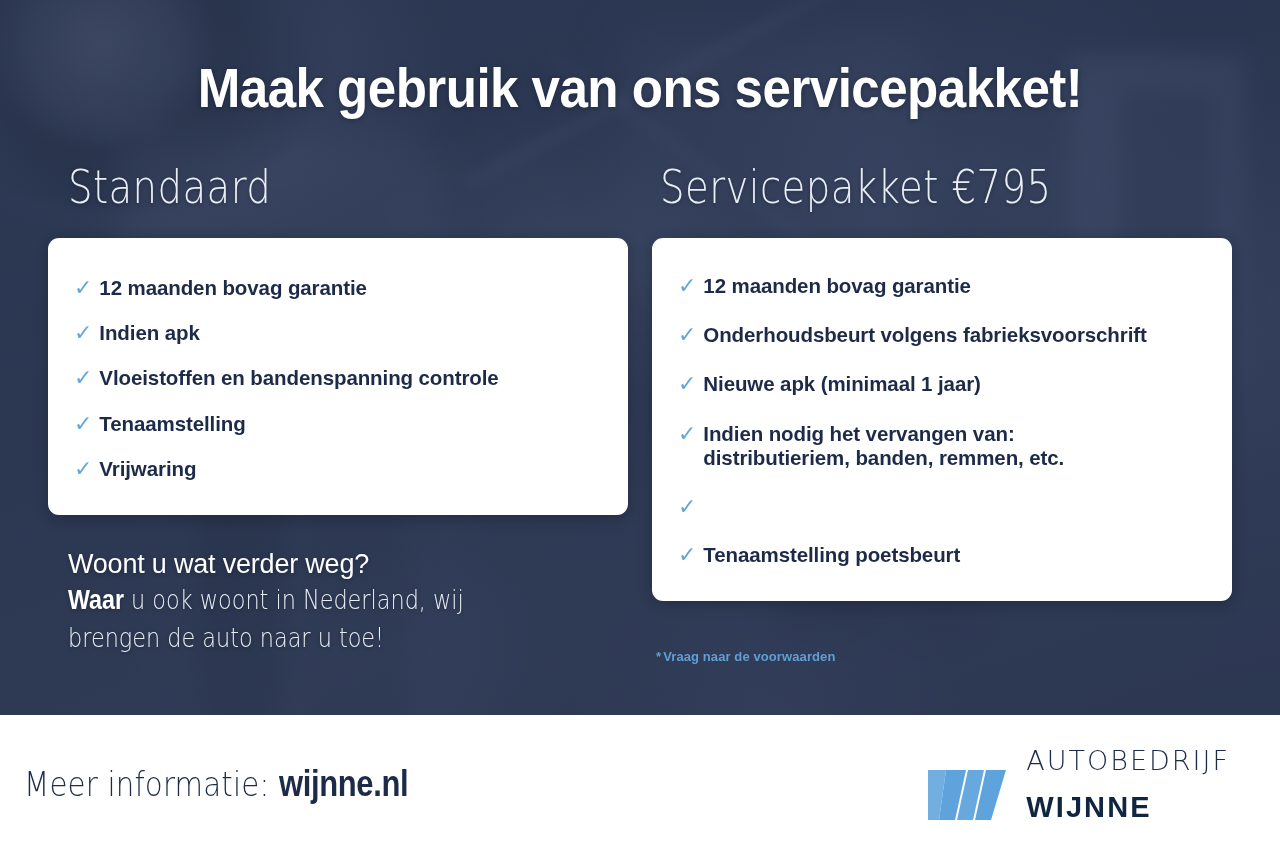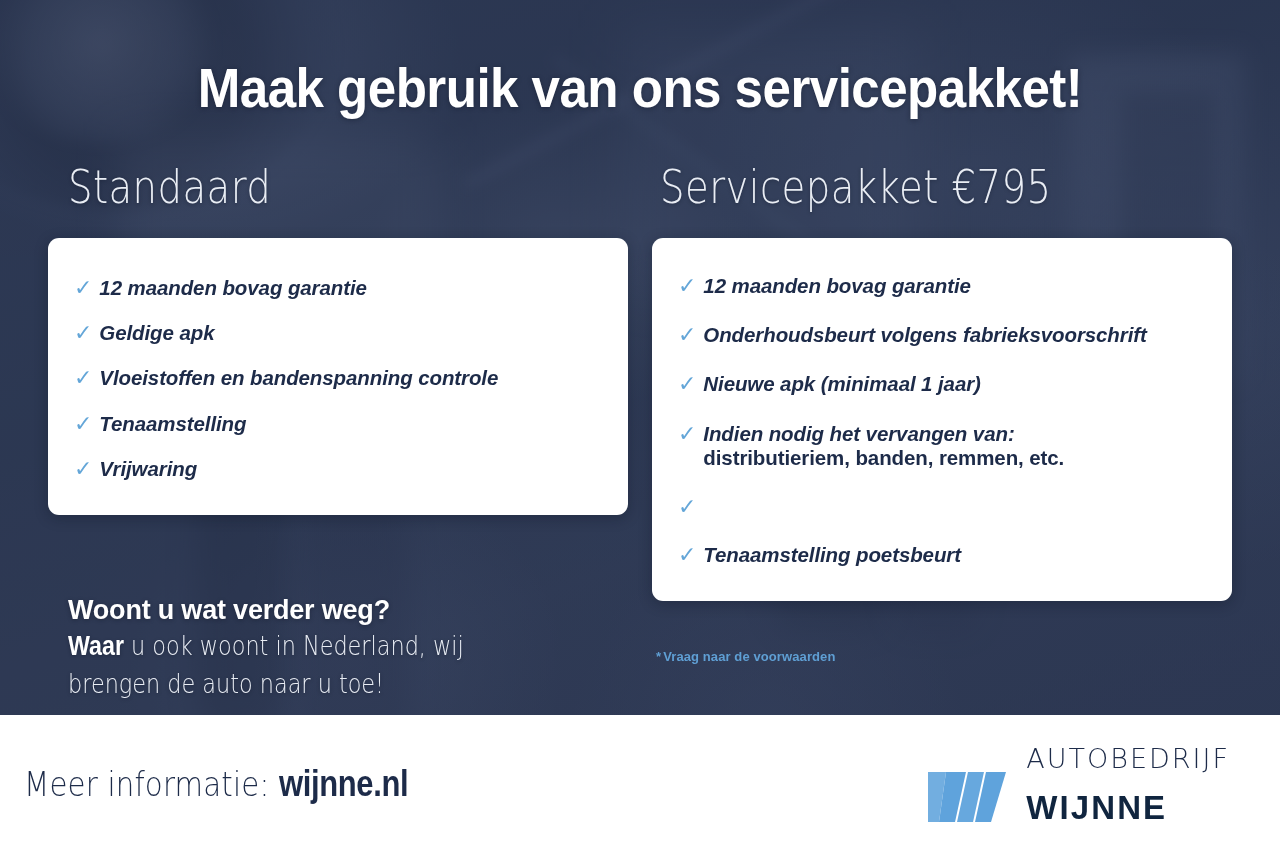--- a/index.html
+++ b/index.html
@@ -202,40 +202,39 @@
   .check {
     flex: 0 0 auto;
     color: #64a6d8;
     font-size: 22px;
     font-weight: normal;
     line-height: 1;
     margin-right: 7px;
     margin-top: 1px;
     font-family: "DejaVu Sans", sans-serif;
   }
-  .feat-text { display: block; font-style: italic; }
+  .feat-text { display: block; }
   .feat-sub {
     display: block;
   }
 
   .away-block {
     position: absolute;
     left: 20px;
     top: 548px;
     width: 560px;
     text-shadow: 0 1px 4px rgba(12,18,32,0.38);
   }
   .away-title {
     color: #ffffff;
     font-family: "Liberation Sans Narrow", "Liberation Sans", sans-serif;
-    font-weight: bold;
+    font-weight: normal;
     font-size: 27px;
     letter-spacing: -0.2px;
     line-height: 1.24;
-    margin-top: 46px;
   }
   .away-body {
     color: #e9edf4;
     font-family: "DejaVu Sans", sans-serif;
     font-weight: 300;
     font-size: 26px;
     line-height: 1.44;
     transform: scaleX(0.86);
     transform-origin: 0 0;
     white-space: nowrap;
@@ -307,21 +306,21 @@
     color: #1d2b49;
     font-family: "DejaVu Sans", sans-serif;
     font-weight: 300;
     font-size: 27px;
     letter-spacing: 2.0px;
   }
   .brand-bottom {
     color: #10253f;
     font-family: "Liberation Sans", sans-serif;
     font-weight: bold;
-    font-size: 33px;
+    font-size: 29px;
     letter-spacing: 2.1px;
     margin-top: 19px;
   }
 </style>
 </head>
 <body>
 
 <div class="poster">
 
   <div class="bg">
@@ -349,21 +348,21 @@
       <div class="col-title">Standaard</div>
 
       <div class="card card-left">
         <ul class="feat-list">
           <li class="feat">
             <span class="check">✓</span>
             <span class="feat-text">12 maanden bovag garantie</span>
           </li>
           <li class="feat">
             <span class="check">✓</span>
-            <span class="feat-text">Geldige apk</span>
+            <span class="feat-text">Indien apk</span>
           </li>
           <li class="feat">
             <span class="check">✓</span>
             <span class="feat-text">Vloeistoffen en bandenspanning controle</span>
           </li>
           <li class="feat">
             <span class="check">✓</span>
             <span class="feat-text">Tenaamstelling</span>
           </li>
           <li class="feat">

